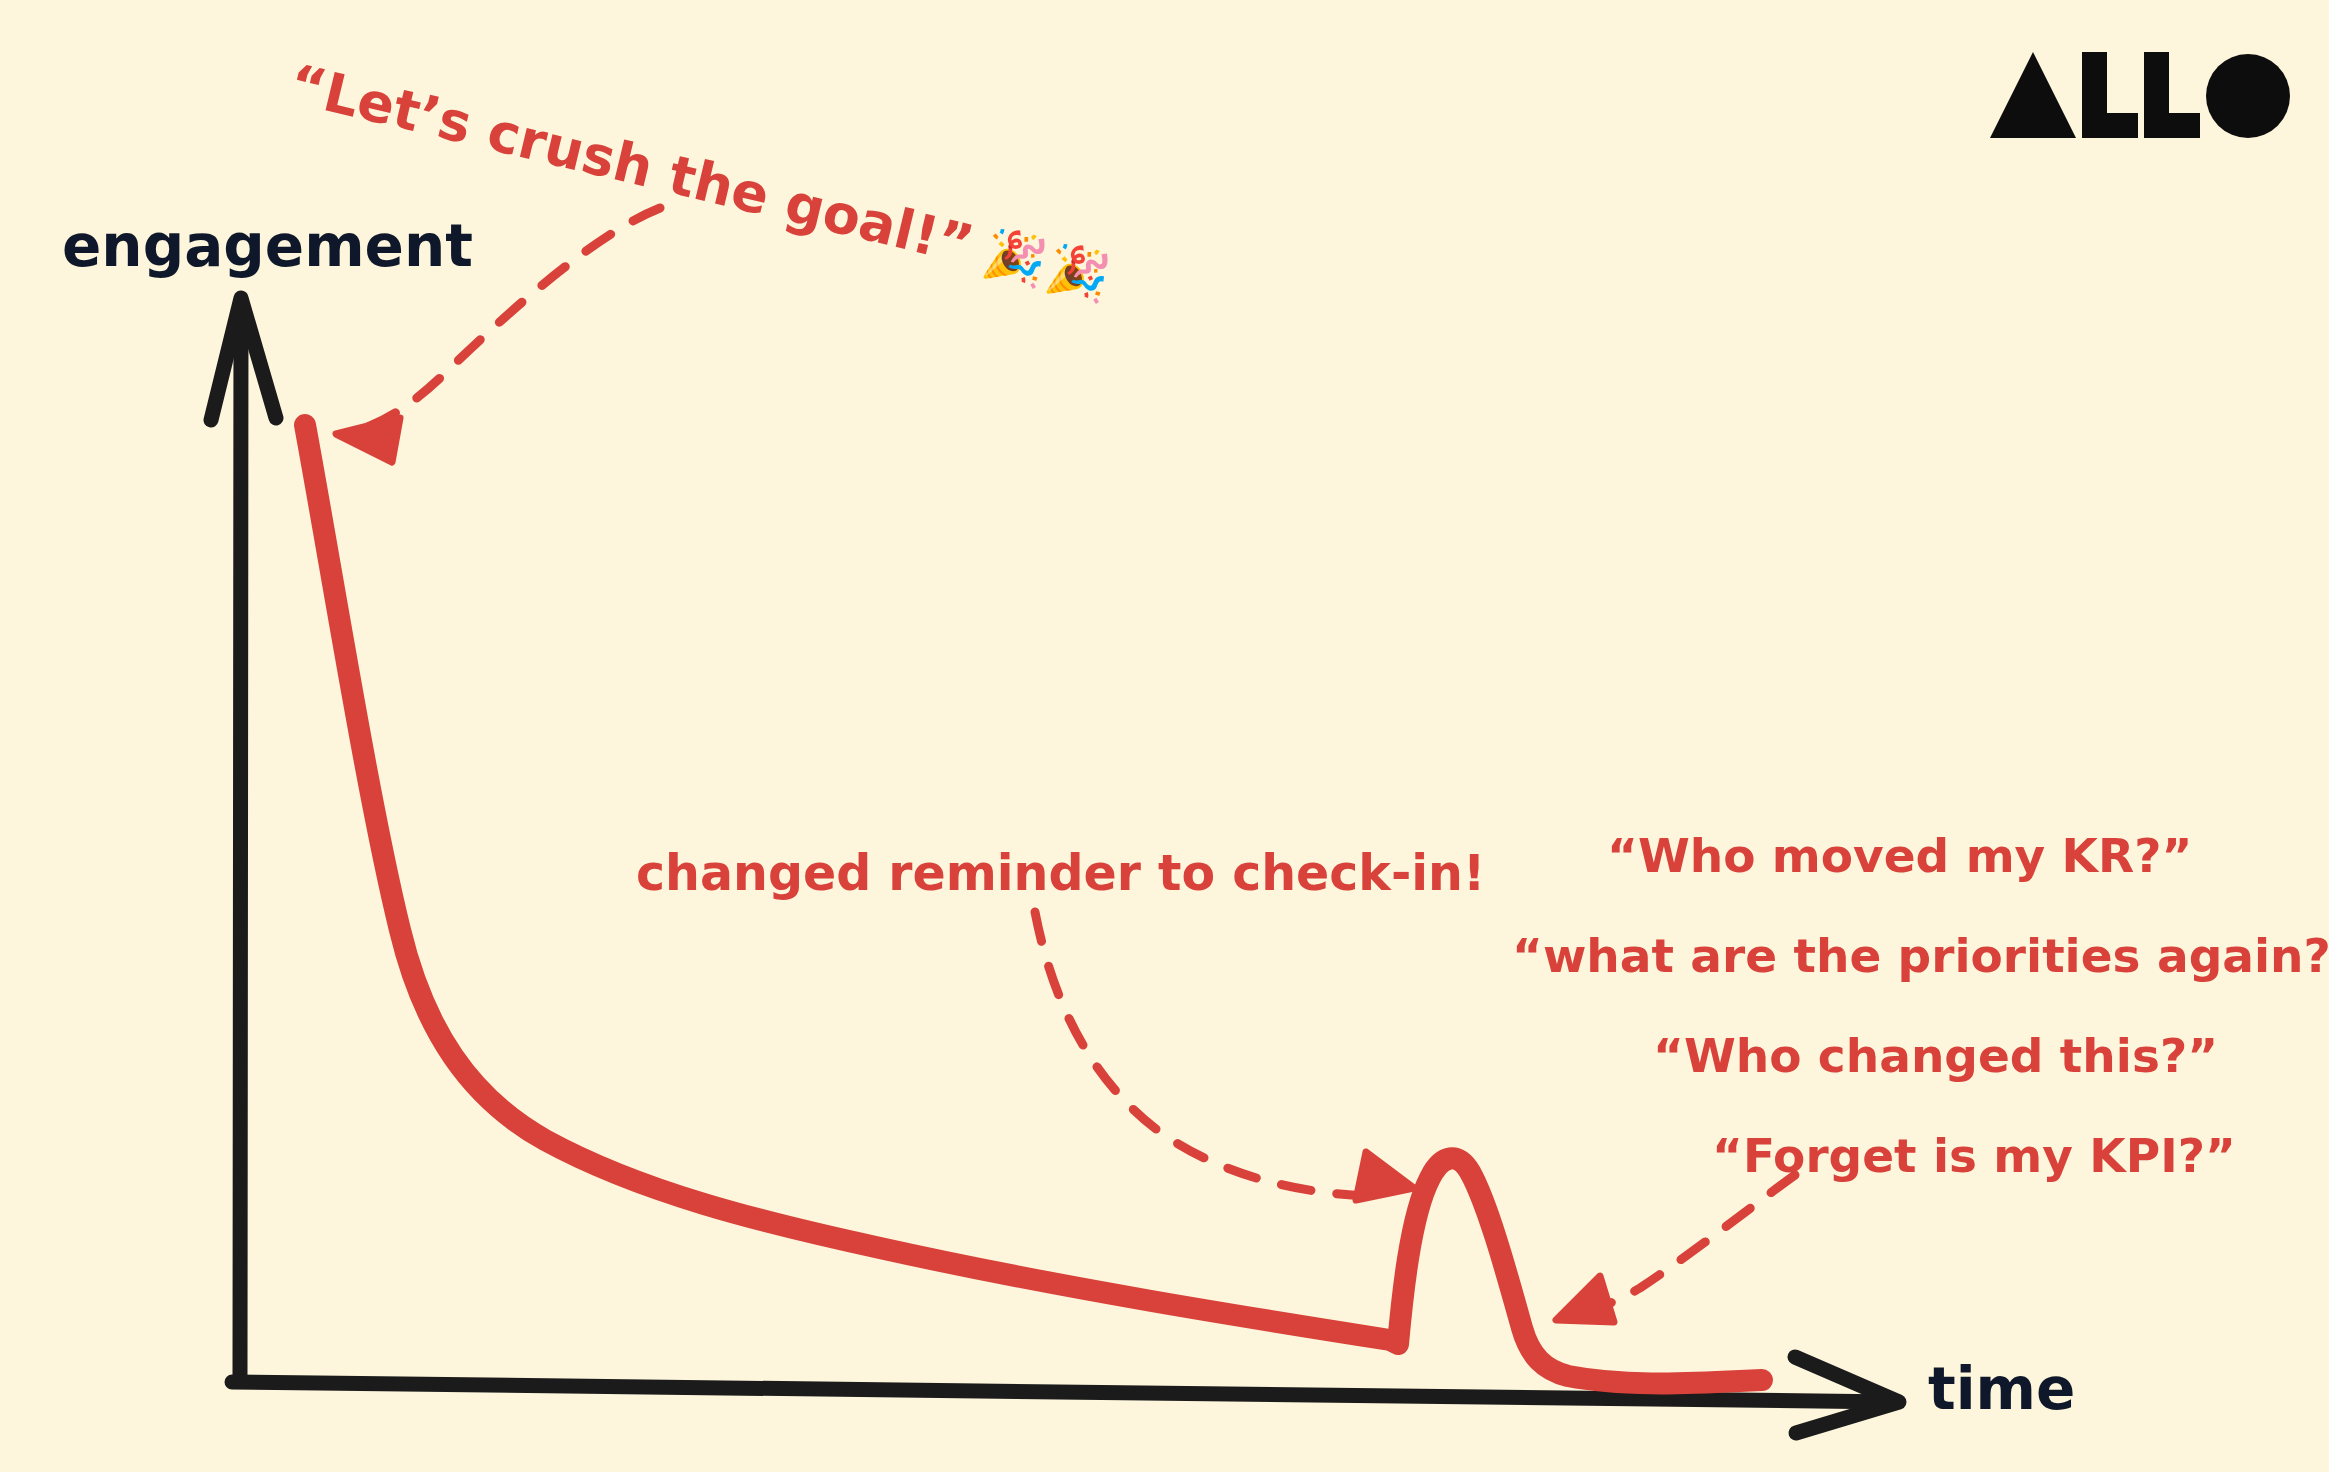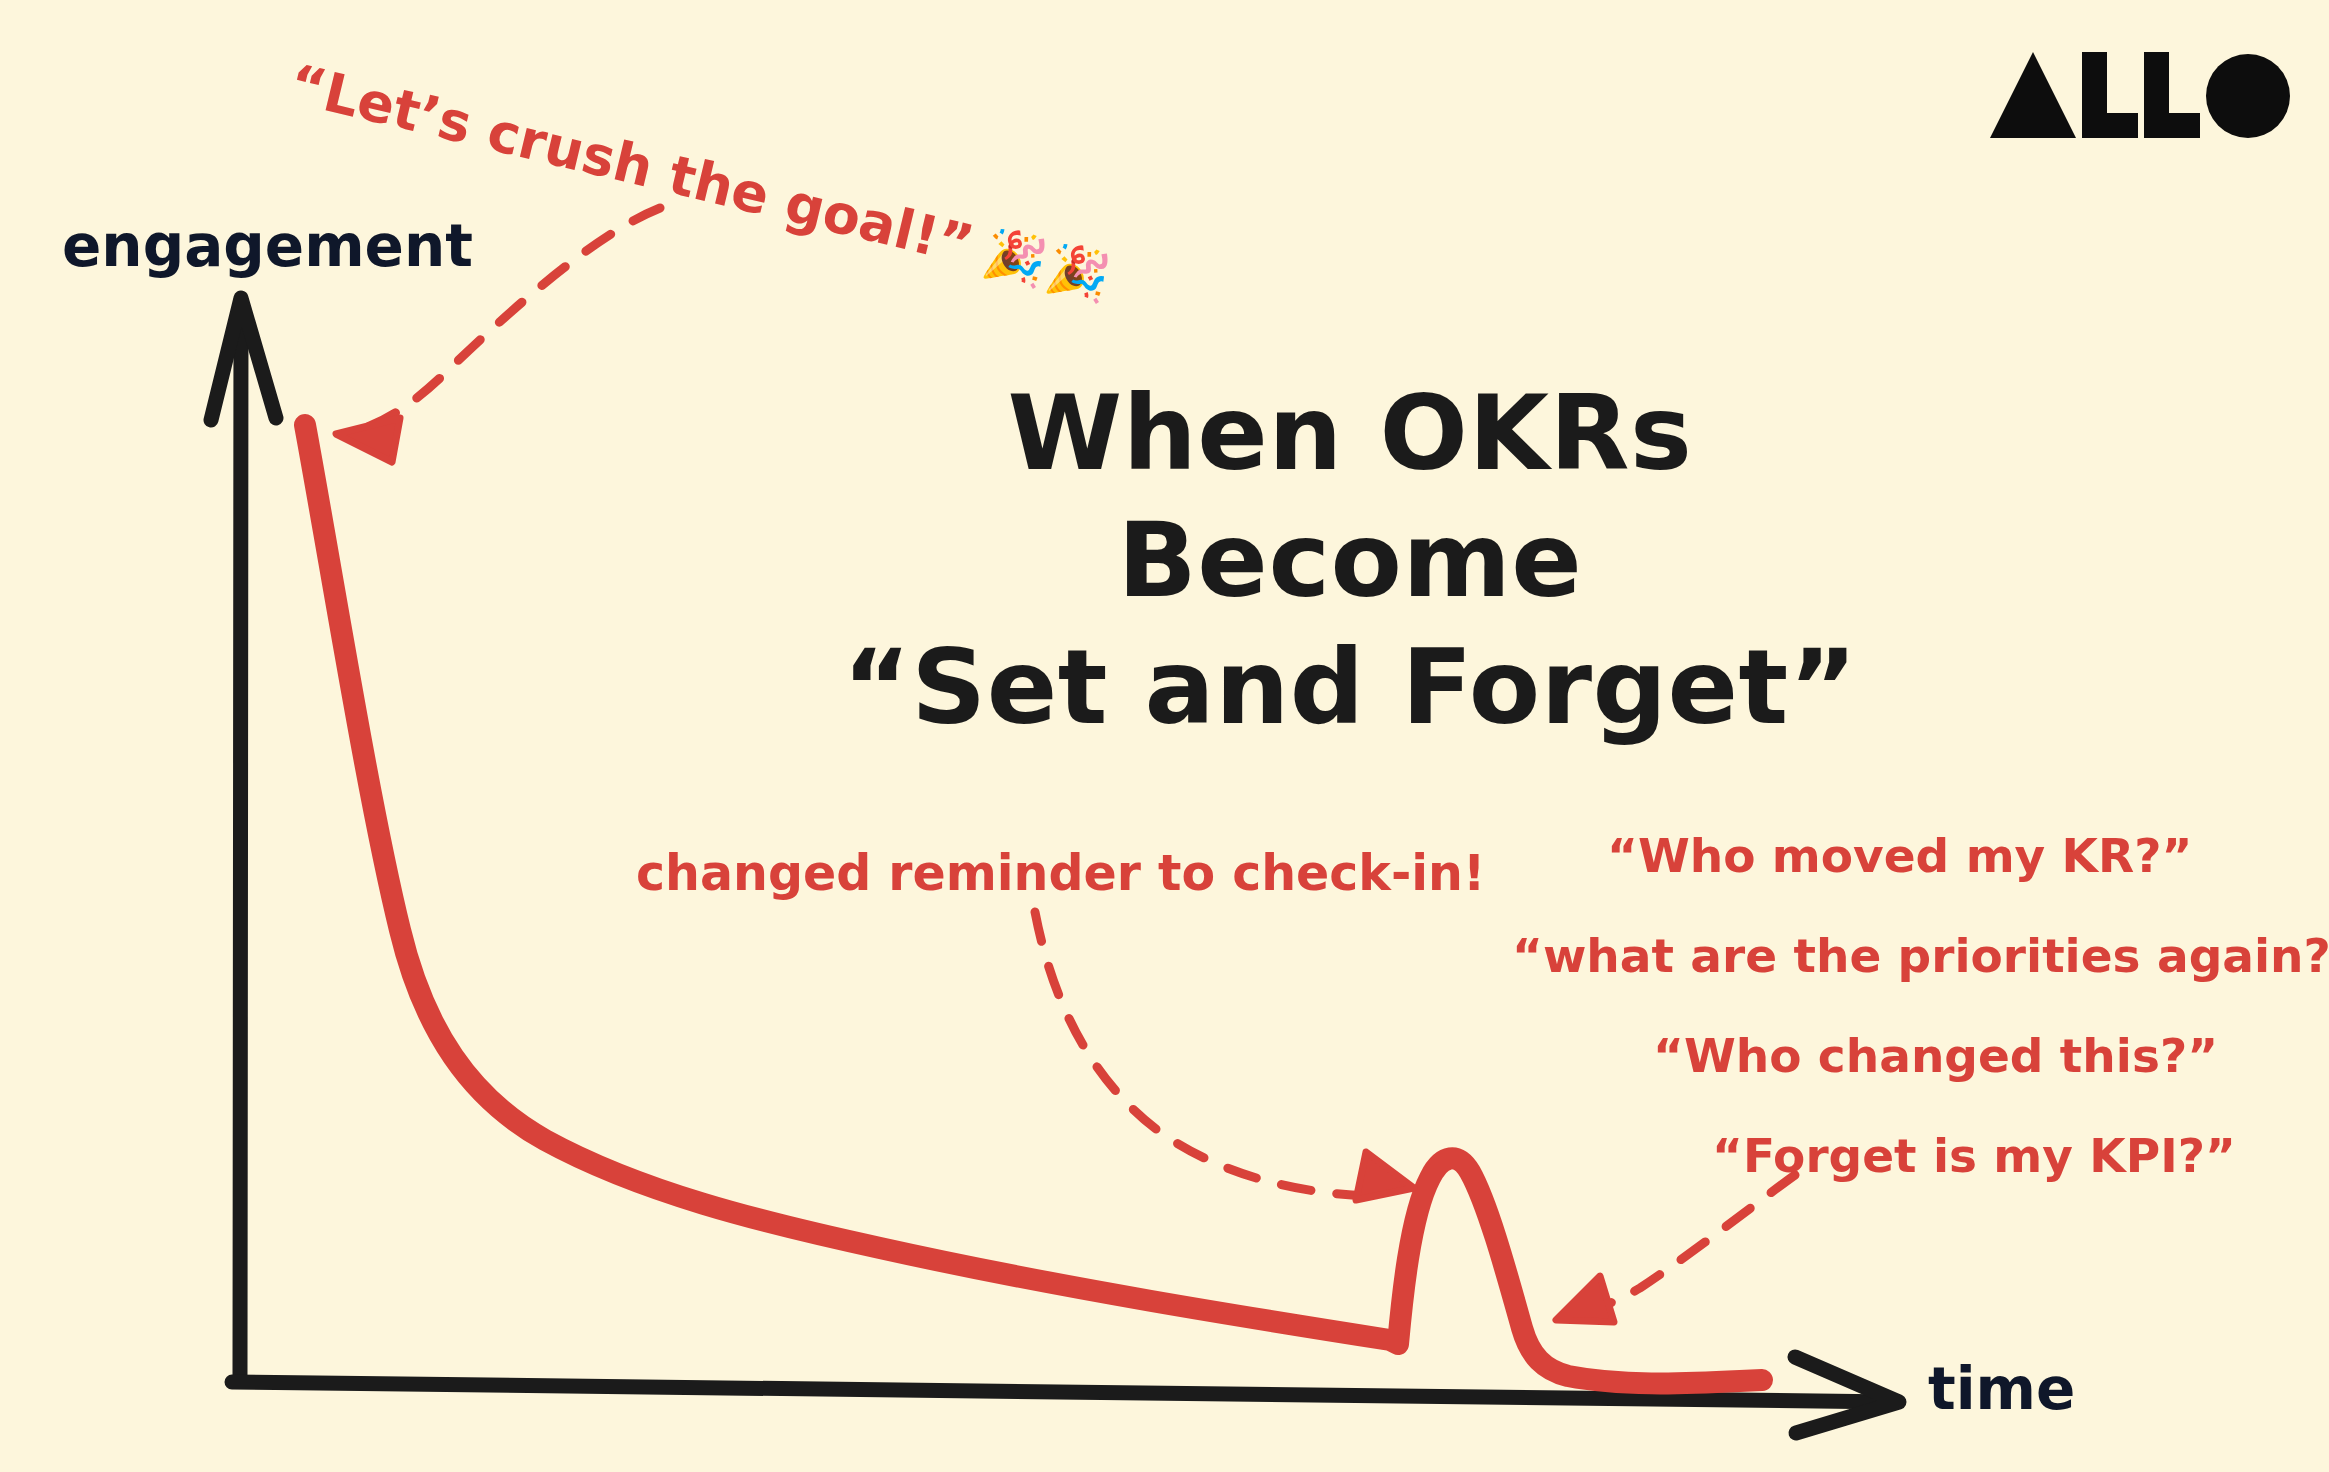--- a/index.html
+++ b/index.html
@@ -173,24 +173,20 @@
   </svg>
 
   <div id="logo">
     <span class="logo-tri"></span>
     <span class="logo-l"></span>
     <span class="logo-l"></span>
     <span class="logo-o"></span>
     <span class="logo-text-hidden">ALLO</span>
   </div>
 
-  <div id="title">
-    <span class="tl">When OKRs Become</span>
-    <span class="tl">“Set and Forget”</span>
-  </div>
 
   <div class="axis-label" id="y-axis-label">engagement</div>
   <div class="axis-label" id="x-axis-label">time</div>
 
   <div class="note" id="note-crush">
     <span>“Let’s crush the goal!”</span><span class="emoji">🎉🎉</span>
   </div>
 
   <div class="note" id="note-reminder">changed reminder to check-in!</div>
 

